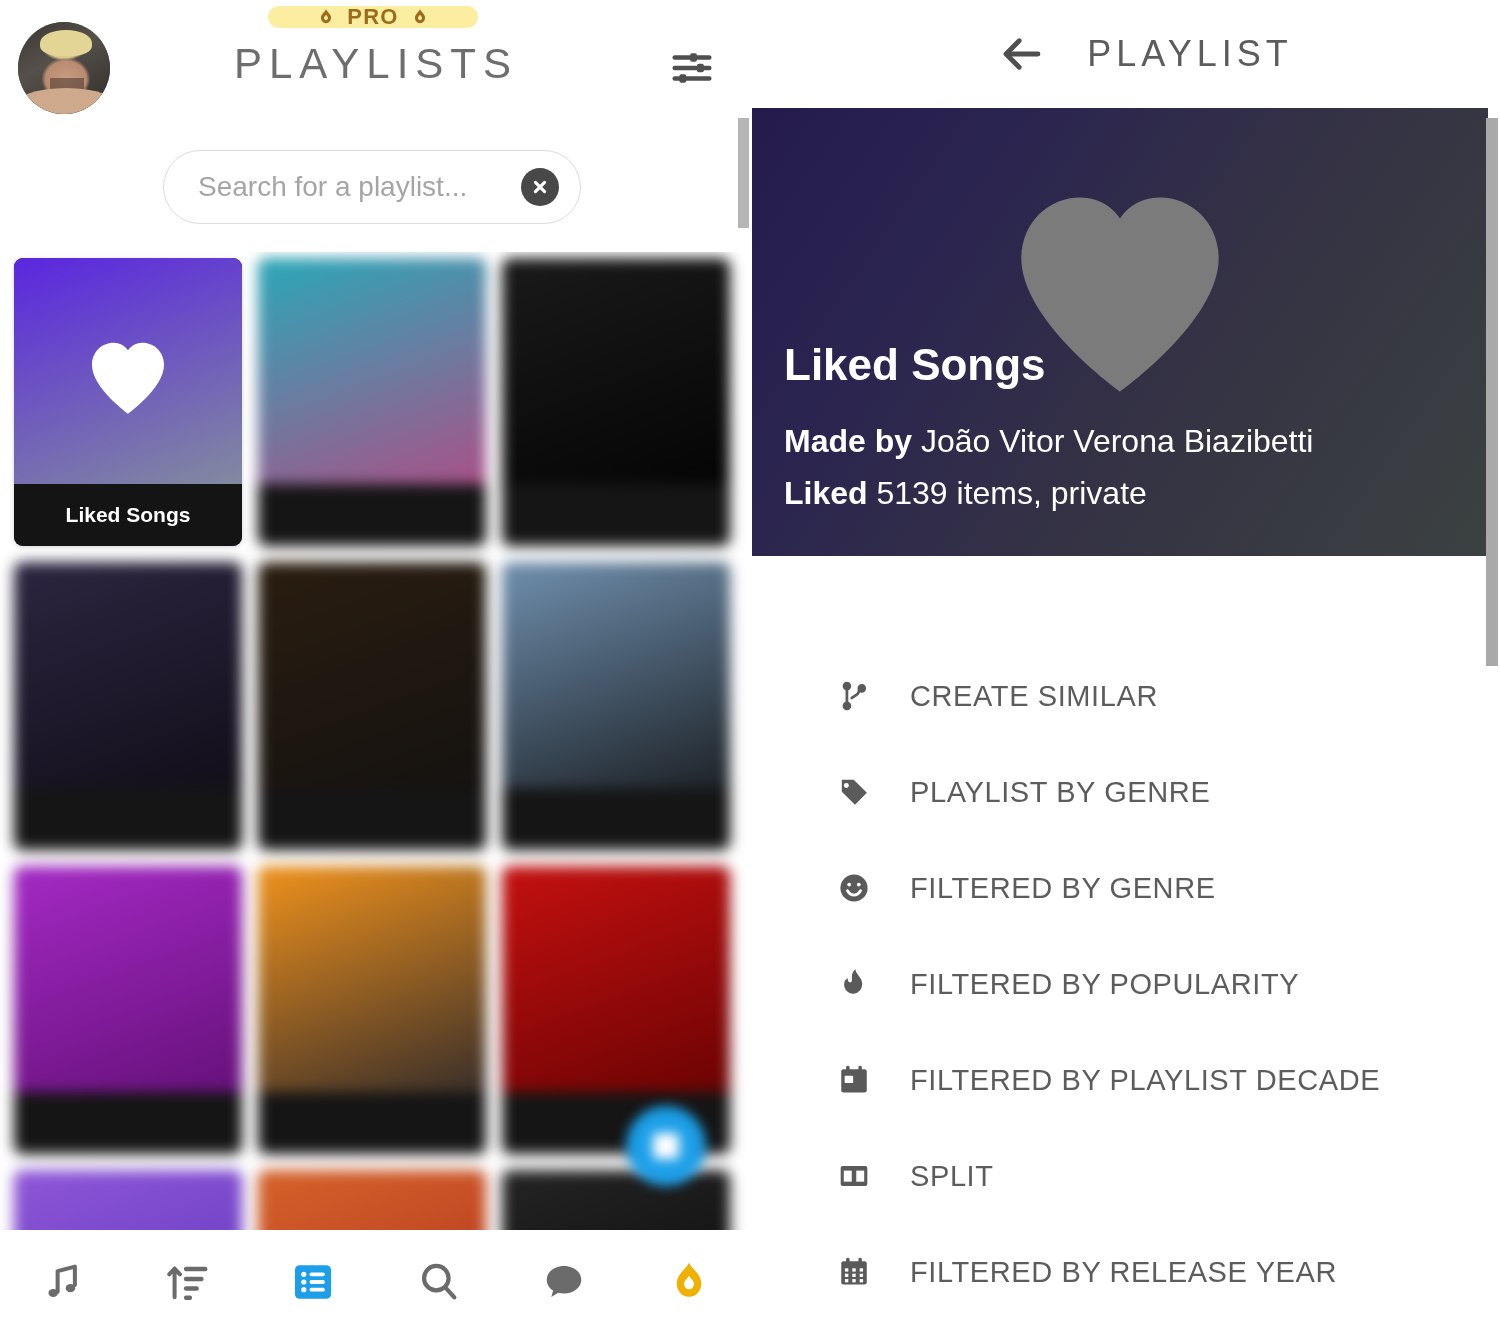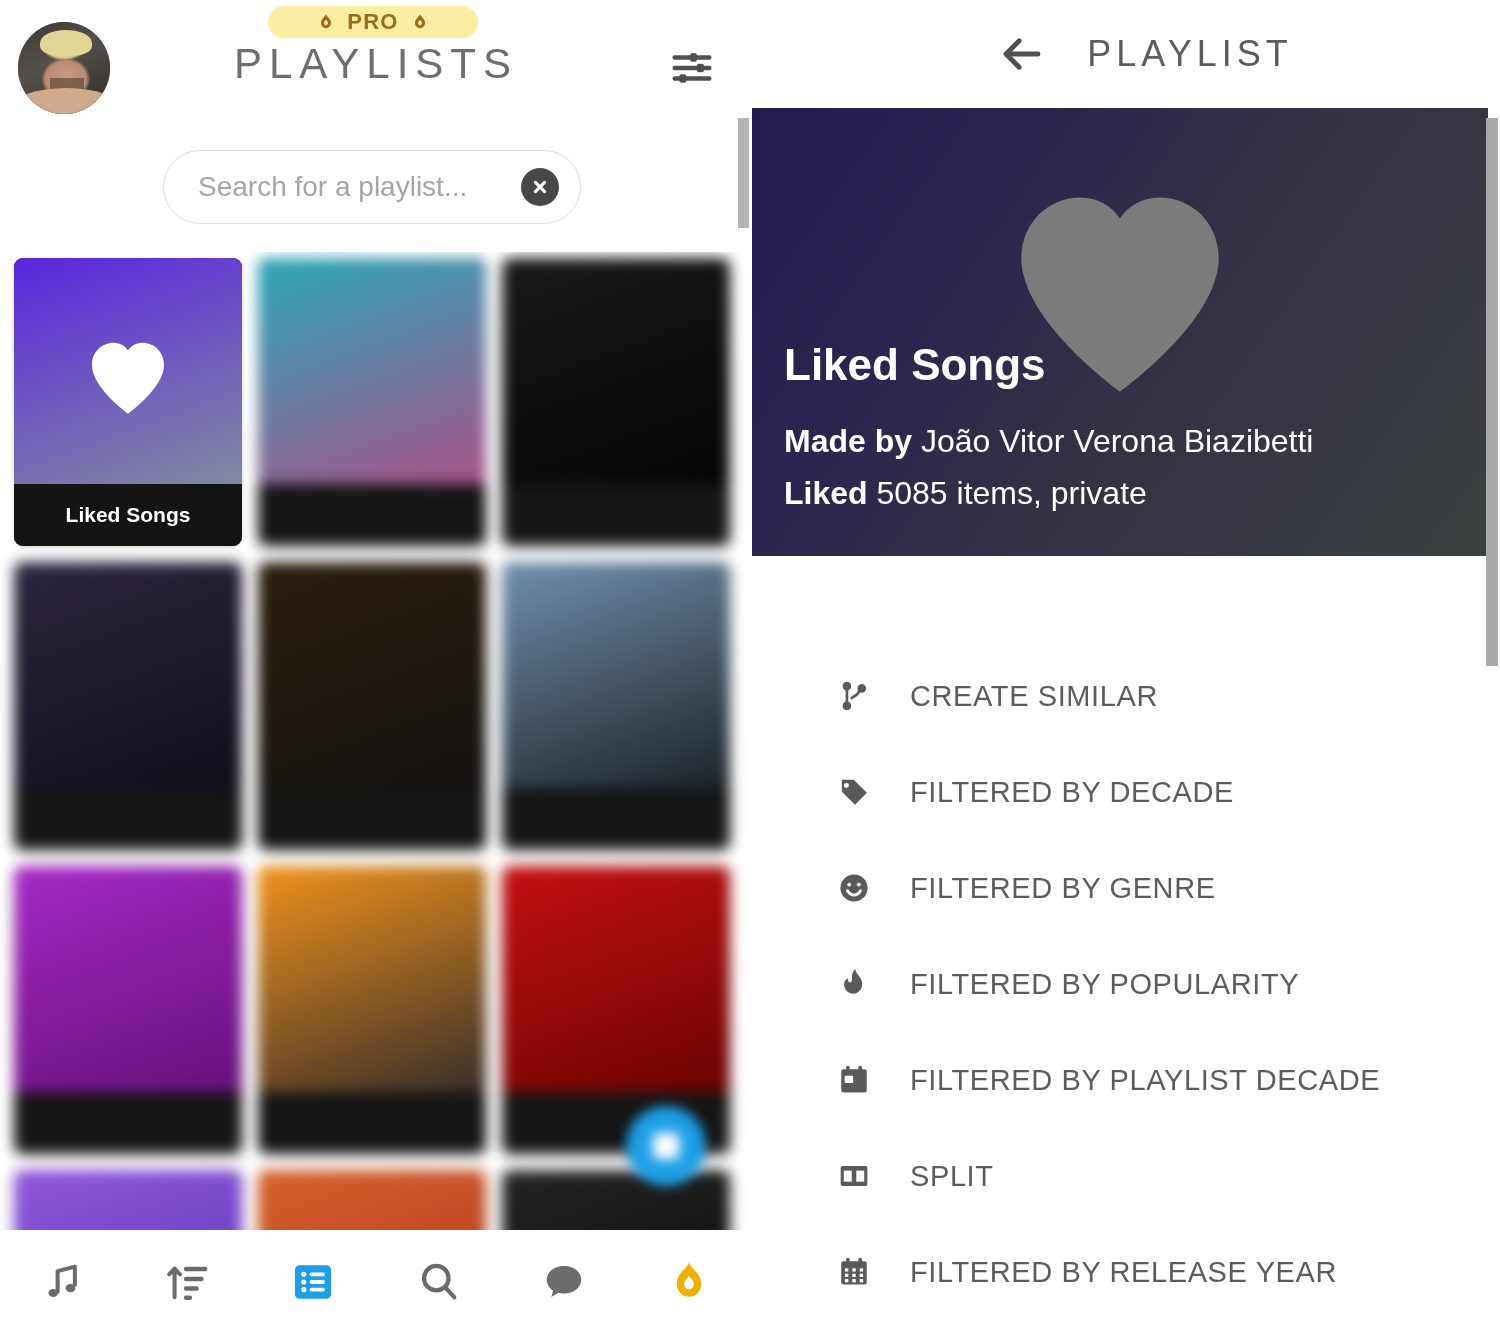--- a/index.html
+++ b/index.html
@@ -42,21 +42,21 @@
   #avatar .hairfr {
     position: absolute; left: 22px; top: 8px; width: 52px; height: 26px;
     background: #e3d596; border-radius: 50% 50% 38% 38%;
   }
   #avatar .beard {
     position: absolute; left: 32px; top: 56px; width: 34px; height: 20px;
     background: rgba(70,52,40,.55); border-radius: 0 0 50% 50%;
   }
   #pro-badge {
     position: absolute; left: 268px; top: 6px;
-    width: 210px; height: 32px; border-radius: 17px;
+    width: 210px; height: 22px; border-radius: 17px;
     background: #fbeea1;
     display: flex; align-items: center; justify-content: center; gap: 11px;
   }
   #pro-badge .pro-text {
     font-size: 22px; font-weight: bold; letter-spacing: 1.2px;
     color: #9b6d1b;
   }
   .flame-sm { width: 20px; height: 23px; display: block; }
   #playlists-title {
     position: absolute; left: 0; top: 40px; width: 752px;
@@ -397,21 +397,21 @@
         <path d="M12 21.3S2.6 14.6 2.6 8.6C2.6 5.2 5.2 2.8 8.2 2.8c2 0 3.2 1.1 3.8 2 .6-.9 1.8-2 3.8-2 3 0 5.6 2.4 5.6 5.8 0 6-9.4 12.7-9.4 12.7z" fill="#7b7b7b"></path>
       </svg>
       <div class="btext">
         <div class="bname">Liked Songs</div>
         <div class="bline">
           <b>Made by</b>
           <span>João Vitor Verona Biazibetti</span>
         </div>
         <div class="bline">
           <b>Liked</b>
-          <span>5085 items, private</span>
+          <span>5139 items, private</span>
         </div>
       </div>
     </div>
 
   </div>
 
   <div id="tools-list">
       <div class="tool-row">
         <span class="tool-icon">
           <svg width="34" height="34" viewBox="0 0 24 24" fill="none" stroke="currentColor" stroke-width="1.9" stroke-linecap="round">
@@ -424,21 +424,21 @@
         </span>
         <span class="tool-label">CREATE SIMILAR</span>
       </div>
       <div class="tool-row">
         <span class="tool-icon">
           <svg width="34" height="34" viewBox="0 0 24 24">
             <path d="M2.6 3.4h9.2l9.3 9.2-8.4 8.4-9.3-9.2V3.4z" fill="currentColor"></path>
             <circle cx="6.6" cy="7.4" r="1.75" fill="#ffffff"></circle>
           </svg>
         </span>
-        <span class="tool-label">FILTERED BY DECADE</span>
+        <span class="tool-label">PLAYLIST BY GENRE</span>
       </div>
       <div class="tool-row">
         <span class="tool-icon">
           <svg width="34" height="34" viewBox="0 0 24 24">
             <circle cx="12" cy="12" r="9.6" fill="currentColor"></circle>
             <circle cx="8.6" cy="9.6" r="1.35" fill="#fff"></circle>
             <circle cx="15.4" cy="9.6" r="1.35" fill="#fff"></circle>
             <path d="M7.4 14c1.2 2 3 3 4.6 3s3.4-1 4.6-3" fill="none" stroke="#fff" stroke-width="2" stroke-linecap="round"></path>
           </svg>
         </span>

